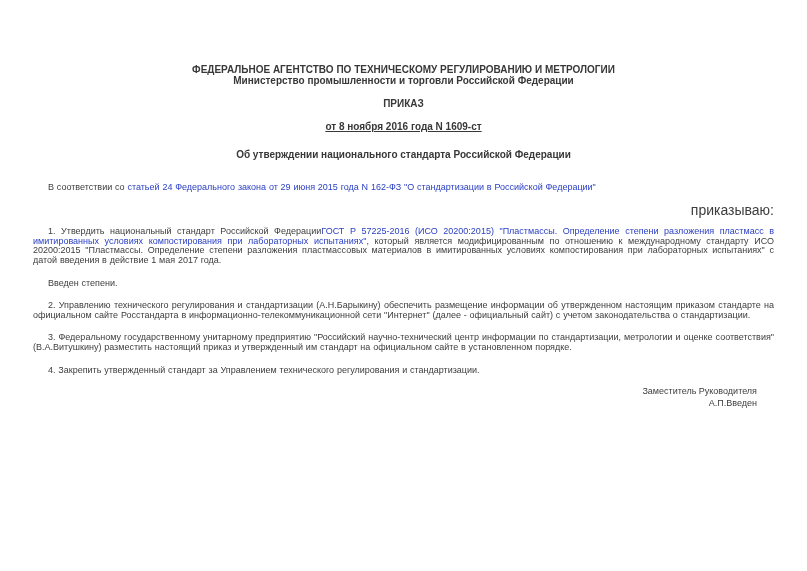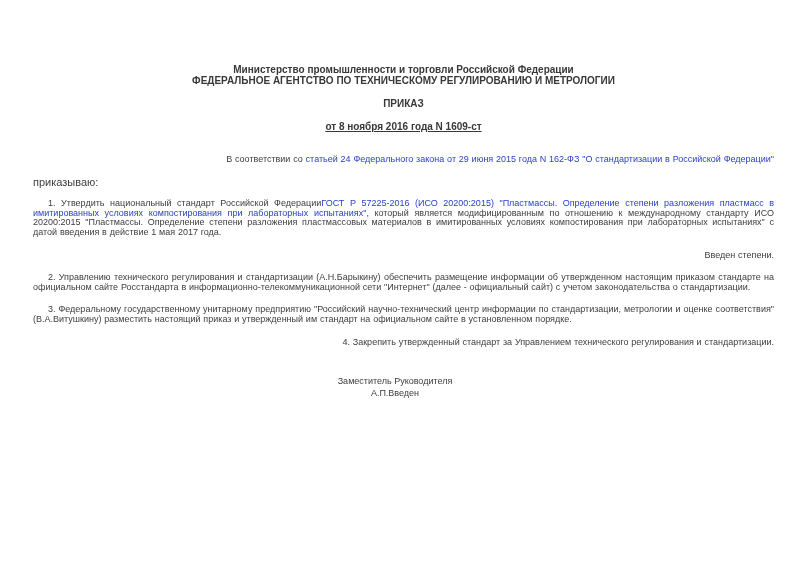--- a/index.html
+++ b/index.html
@@ -32,53 +32,54 @@
   
   .para {
     margin: 13px 0 0 0;
     font-size: 9px;
     line-height: 9.6px;
     text-align: justify;
     text-indent: 15px;
     word-spacing: 0.3px;
   }
   .para.first { margin-top: 23px; }
-  .para.left  { text-align: right; }
+  .para.left  { text-align: left; }
   .para.tight { margin-top: 12px; }
   .order-word {
     margin: 13px 0 0 0;
-    font-size: 11px;
+    font-size: 14px;
     line-height: 9.6px;
     text-indent: 0;
-    text-align: left;
+    text-align: right;
   }
   a.lnk {
     color: #2c41c4;
     text-decoration: none;
     cursor: pointer;
   }
   
   .sig {
-    margin-top: 29px;
+    margin-top: 11px;
     padding-right: 17px;
-    text-align: center;
+    text-align: right;
     font-size: 9px;
     line-height: 11.5px;
   }
 </style>
 </head>
 <body>
 
 <div class="doc">
 
   <div>
+    <div class="hline">ФЕДЕРАЛЬНОЕ АГЕНТСТВО ПО ТЕХНИЧЕСКОМУ РЕГУЛИРОВАНИЮ И МЕТРОЛОГИИ</div>
     <div class="hline">Министерство промышленности и торговли Российской Федерации</div>
-    <div class="hline">ФЕДЕРАЛЬНОЕ АГЕНТСТВО ПО ТЕХНИЧЕСКОМУ РЕГУЛИРОВАНИЮ И МЕТРОЛОГИИ</div>
     <div class="hline doc-type">ПРИКАЗ</div>
     <div class="hline doc-date">от 8 ноября 2016 года N 1609-ст</div>
+    <div class="hline doc-subject">Об утверждении национального стандарта Российской Федерации</div>
   </div>
 
   <p class="para first left"><span>В соответствии со </span><a class="lnk" href="#">статьей 24 Федерального закона от 29 июня 2015 года N 162-ФЗ "О стандартизации в Российской Федерации"</a></p>
 
   <p class="order-word">приказываю:</p>
 
   <p class="para tight"><span>1. Утвердить национальный стандарт Российской Федерации</span><a class="lnk" href="#">ГОСТ Р 57225-2016 (ИСО 20200:2015) "Пластмассы. Определение степени разложения пластмасс в имитированных условиях компостирования при лабораторных испытаниях"</a><span>, который является модифицированным по отношению к международному стандарту ИСО 20200:2015 "Пластмассы. Определение степени разложения пластмассовых материалов в имитированных условиях компостирования при лабораторных испытаниях" с датой введения в действие 1 мая 2017 года.</span></p>
 
   <p class="para left">Введен степени.</p>
 

